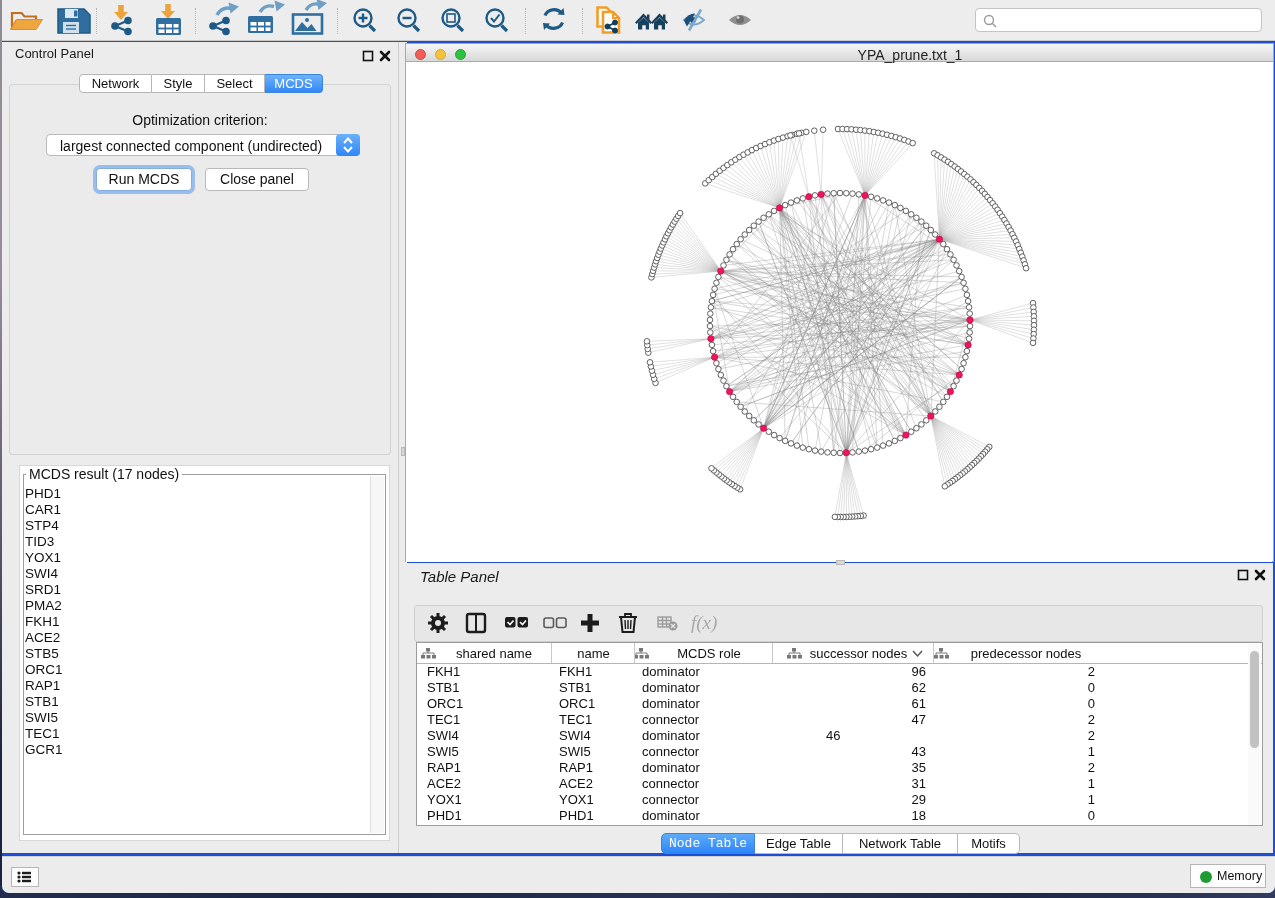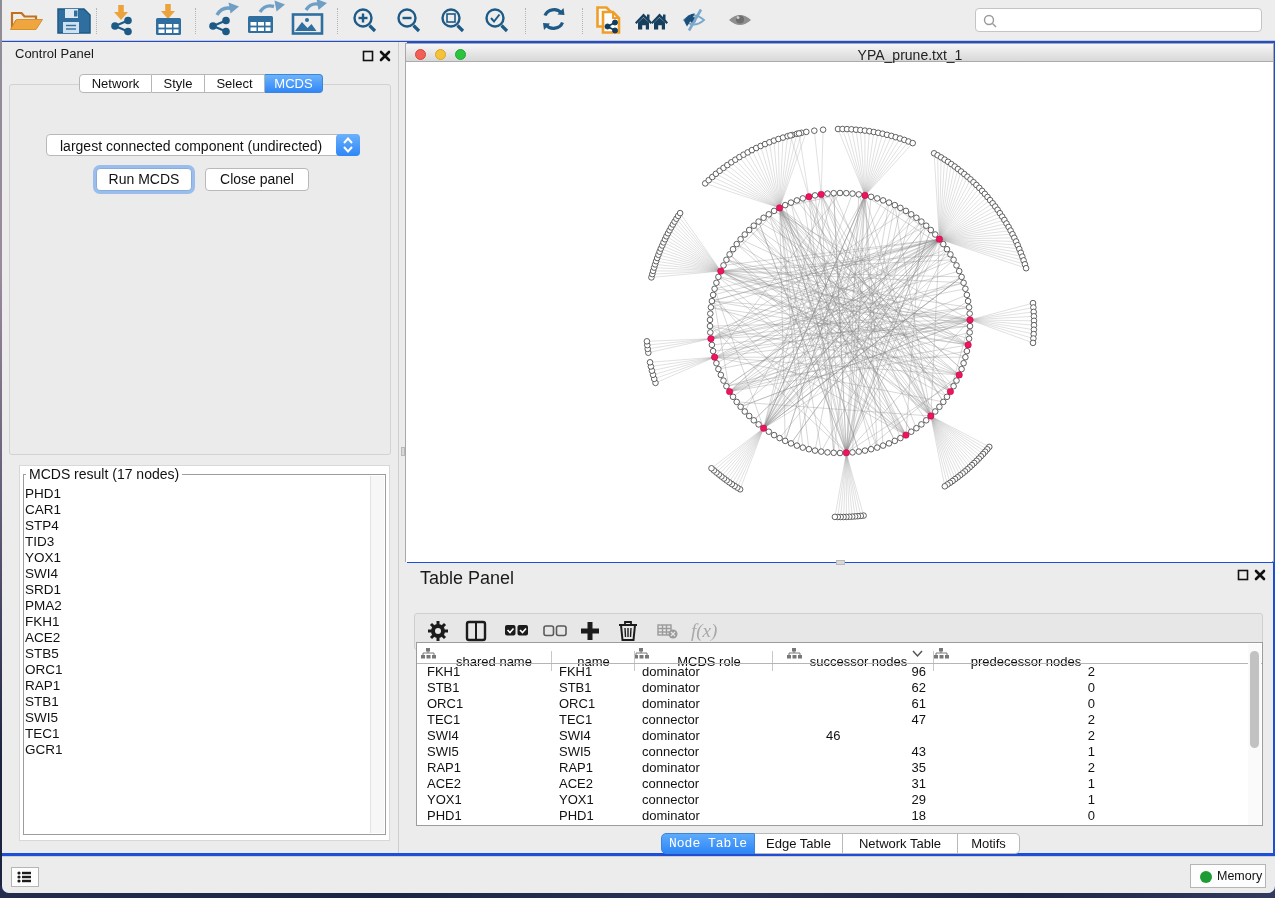--- a/index.html
+++ b/index.html
@@ -59,26 +59,26 @@
              border:1px solid #a8a8a8; background:#fff; }
   #nettitle { position:absolute; left:0; top:0; width:100%; height:18px;
               background:linear-gradient(#f6f6f6,#d8d8d8); border-bottom:1px solid #ababab;
               font-size:14px; color:#222; }
   #nettitle .t { position:absolute; left:0; top:2.5px; width:1008px; text-align:center; }
   .tl { position:absolute; top:5px; width:11px; height:11px; border-radius:50%; }
   #netcanvas { position:absolute; left:0; top:19px; width:866px; height:499px; background:#fff; }
   #hsplit-grab { position:absolute; left:834px; top:560px; width:9px; height:5px; background:#d8d8d8; border:1px solid #b9b9b9; }
   
   #tpanel { position:absolute; left:403px; top:563px; width:868px; height:290px; background:#ececec; }
-  #tpanel-h { position:absolute; left:15px; top:5px; font-size:18px; color:#1a1a1a; }
-  #ttoolbar { position:absolute; left:9px; top:50px; width:849px; height:37px; background:#e7e7e7;
+  #tpanel-h { position:absolute; left:15px; top:5px; font-size:15px; color:#1a1a1a;font-style:italic; }
+  #ttoolbar { position:absolute; left:9px; top:42px; width:849px; height:37px; background:#e7e7e7;
               border:1px solid #cfcfcf; border-radius:3px; }
   #ttable { position:absolute; left:11px; top:79px; width:847px; height:184px; background:#fff;
             border:1px solid #9c9c9c; font-size:13px; color:#111; }
-  .th { position:absolute; top:8px; height:20px; border-right:1px solid #c8c8c8; }
+  .th { position:absolute; top:0; height:20px; border-right:1px solid #c8c8c8; }
   .th .lbl { position:absolute; top:3px; width:100%; text-align:center; }
   .trow { position:absolute; height:16px; width:100%; }
   .tc { position:absolute; top:0; height:16px; line-height:16px; }
   #tsb { position:absolute; right:1px; top:1px; width:13px; height:181px; background:#fafafa; }
   #tsb .thumb { position:absolute; left:2px; top:7px; width:9px; height:97px; background:#c2c2c2; border-radius:5px; }
   
   #btabs { position:absolute; left:659px; top:833px; height:21px; display:flex; font-size:13px; }
   .btab { display:flex; align-items:center; justify-content:center; background:#fff;
           border:1px solid #b9b9b9; border-left:none; color:#111; }
   .btab.first { border-left:1px solid #b9b9b9; border-radius:5px 0 0 5px;font-family:Liberation Mono, monospace; }
@@ -258,20 +258,21 @@
     <rect x="1.5" y="1.5" width="9" height="9" fill="none" stroke="#111" stroke-width="1.6"></rect>
     <path d="M19 2 L27 10 M27 2 L19 10" stroke="#111" stroke-width="2.6" stroke-linecap="round"></path>
   </svg>
   <div class="tabbar" style="left:77px; top:32px;">
     <div class="tab first" style="width:73px">Network</div>
     <div class="tab" style="width:53px">Style</div>
     <div class="tab" style="width:60px">Select</div>
     <div class="tab last sel" style="width:58px">MCDS</div>
   </div>
   <div id="cp-box"></div>
+  <div id="optlabel">Optimization criterion:</div>
   <div id="combo">
     <span class="txt">largest connected component (undirected)</span>
     <div class="step">
       <svg width="24" height="22">
         <path d="M8 9 l4 -4.5 l4 4.5" fill="none" stroke="#fff" stroke-width="2"></path>
         <path d="M8 13 l4 4.5 l4 -4.5" fill="none" stroke="#fff" stroke-width="2"></path>
       </svg>
     </div>
   </div>
   <div class="btn" id="runbtn">Run MCDS</div>

